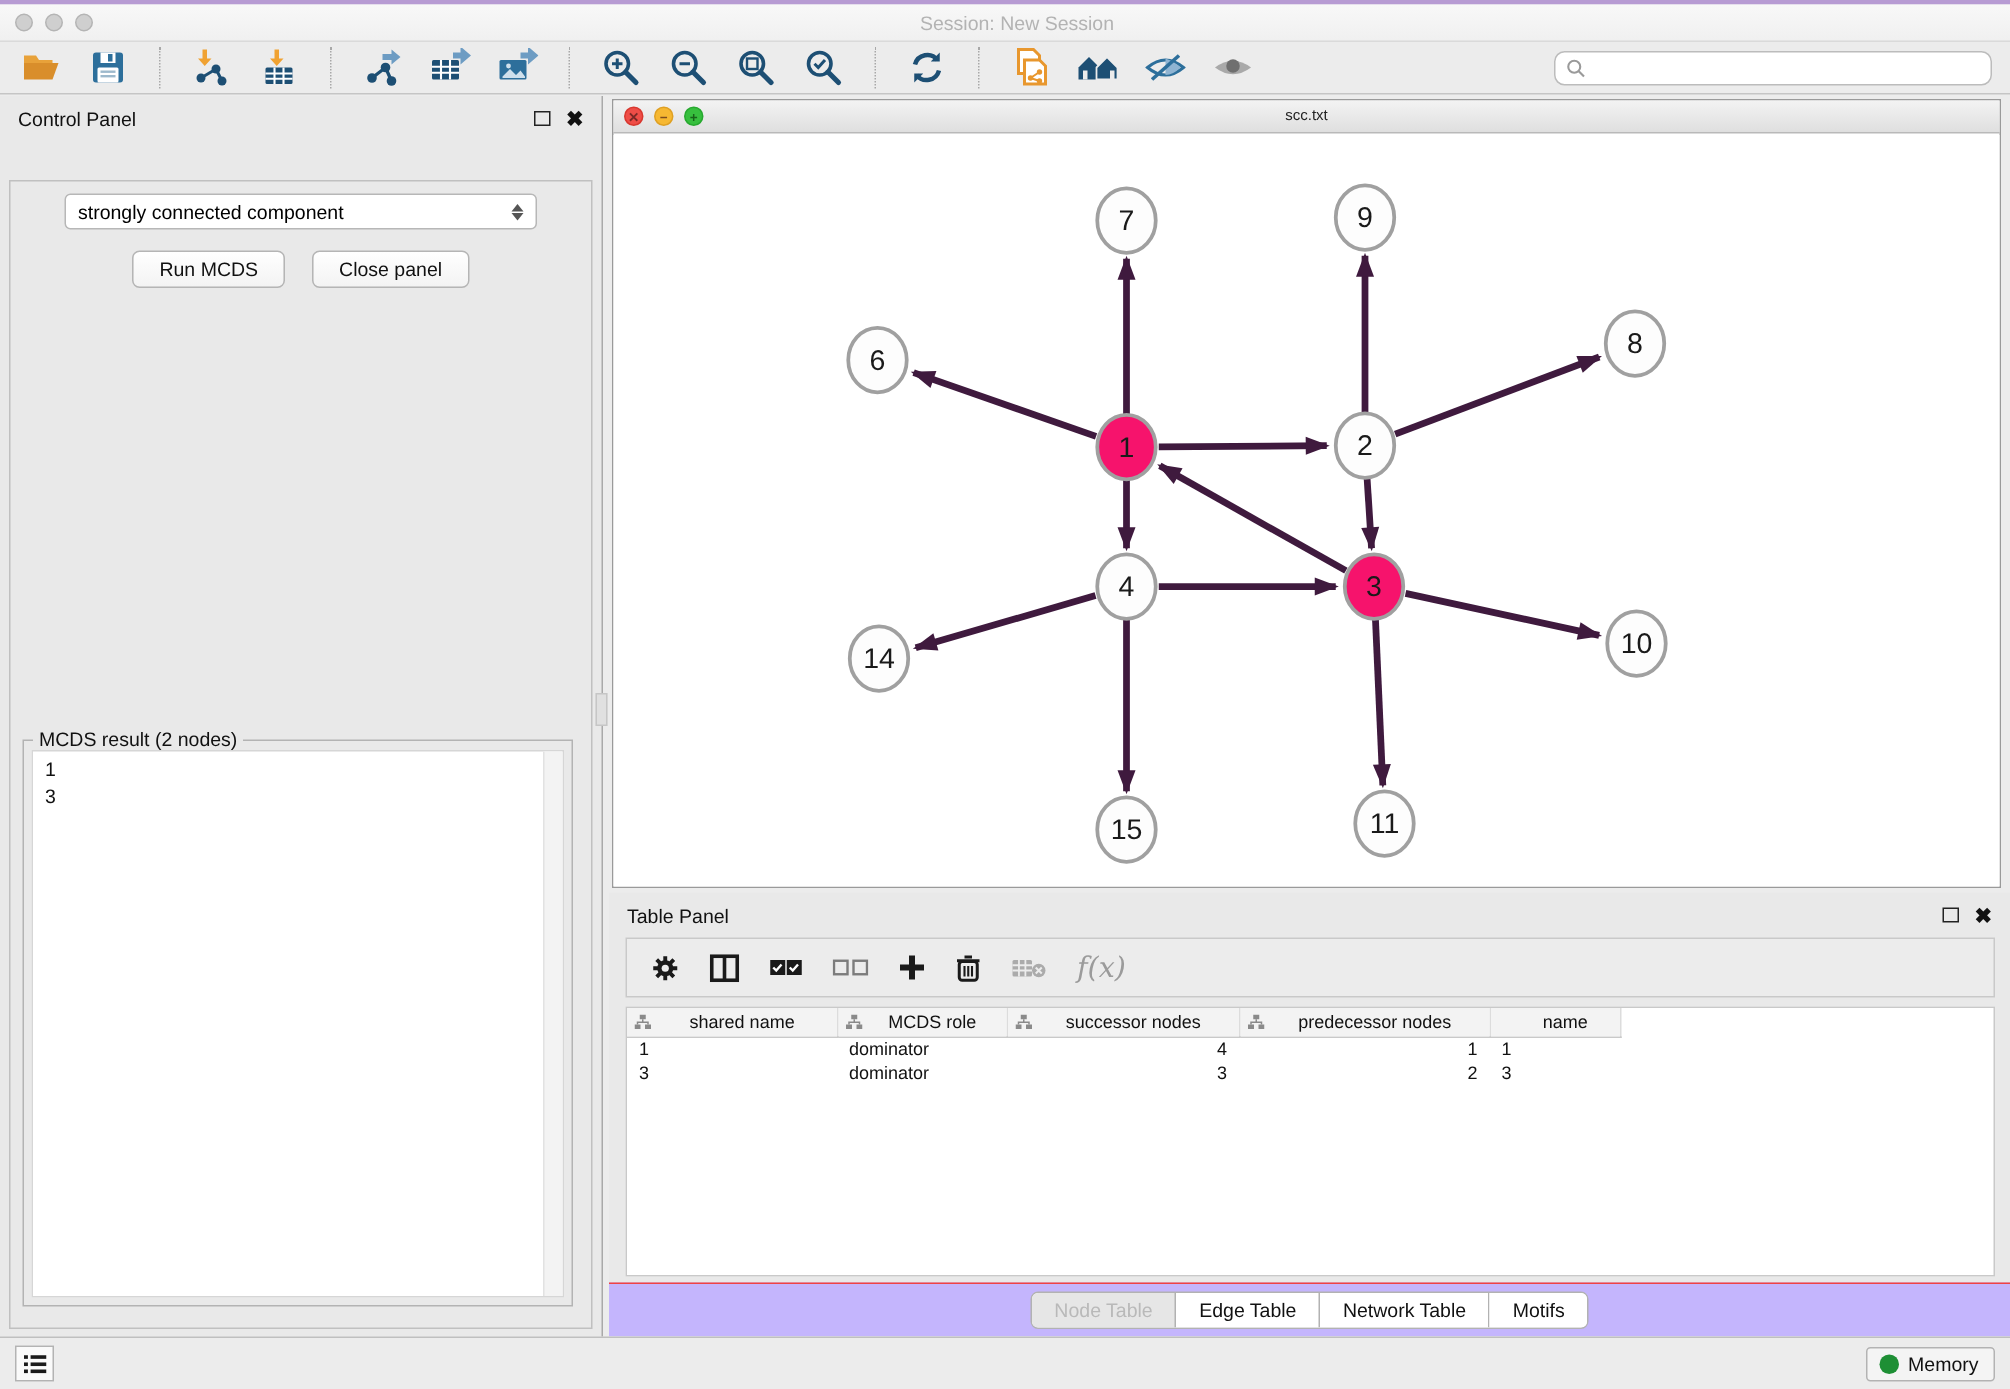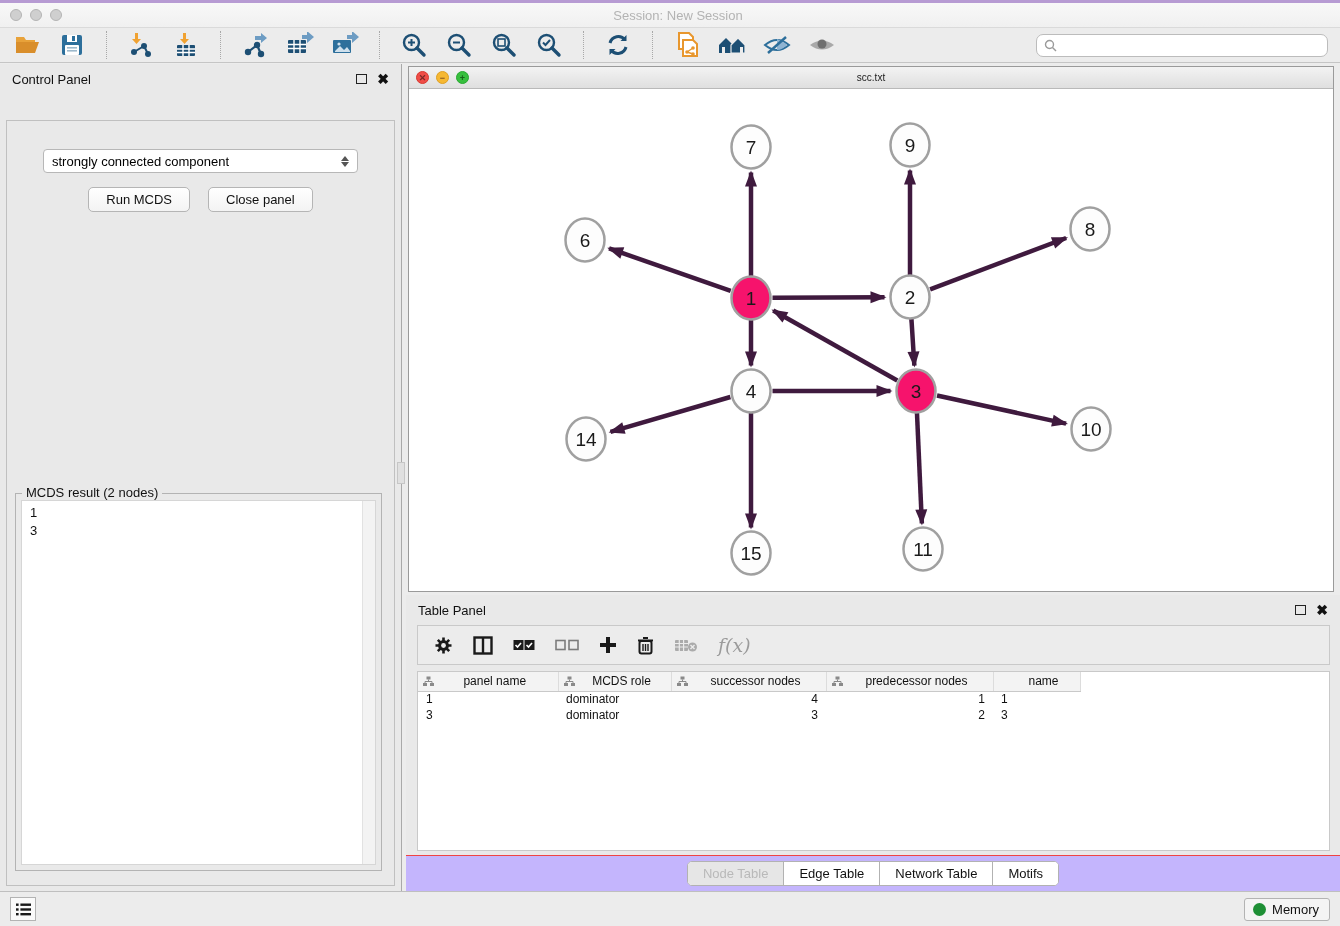--- a/index.html
+++ b/index.html
@@ -37,21 +37,21 @@
   .close-x { font-size:14px; font-weight:bold; color:#111; line-height:10px; }
 
   .cp-tabs { position:absolute; top:33px; left:0; right:0; display:flex; justify-content:center; z-index:3; }
   .tabset { display:flex; border:1px solid #b2b2b2; border-radius:5px; overflow:hidden; background:#fff; }
   .tab { padding:4px 15px; font-size:13px; background:#fff; color:#111; border-right:1px solid #b2b2b2; white-space:nowrap; }
   .tab:last-child { border-right:none; }
   .tab.active-gray { background:#e6e6e6; color:#b9b9b9; }
 
   .cp-box { position:absolute; left:6px; right:6px; top:56px; bottom:6px; border:1px solid #c0c0c0; background:#e9e9e9; }
   .opt-label { margin-top:24px; text-align:center; font-size:13px; color:#111; }
-  .select-row { margin:28px 36px 0 36px; height:24px; background:#fff; border:1px solid #b7b7b7; border-radius:4px;
+  .select-row { margin:8px 36px 0 36px; height:24px; background:#fff; border:1px solid #b7b7b7; border-radius:4px;
                 display:flex; align-items:center; padding:0 8px; font-size:13px; }
   .select-row .sel-text { flex:1; }
   .stepper { display:flex; flex-direction:column; gap:1px; align-items:center; }
   .stepper span { width:0; height:0; border-left:4px solid transparent; border-right:4px solid transparent; }
   .stepper .up { border-bottom:5px solid #555; }
   .stepper .down { border-top:5px solid #555; }
   .btn-row { margin-top:14px; display:flex; justify-content:center; gap:18px; }
   .mac-btn { background:linear-gradient(#ffffff,#f3f3f3); border:1px solid #b5b5b5; border-radius:5px;
              padding:4px 17px; font-size:13px; font-family:"Liberation Sans",sans-serif; color:#111; }
 
@@ -452,21 +452,21 @@
     </div>
     <div class="tp-table">
       <table class="grid" id="node-table-grid">
         <thead>
             <tr id="table-head-row">
               <th style="width: 140px;"><svg class="tree-ico" width="11" height="11" viewBox="0 0 11 11">
                   <rect x="3.5" y="0.5" width="4" height="3" fill="#8a8a8a"></rect>
                   <rect x="0" y="7" width="4" height="3" fill="#8a8a8a"></rect>
                   <rect x="7" y="7" width="4" height="3" fill="#8a8a8a"></rect>
                   <path d="M5.5 3.5 v2 M2 7 v-1.5 h7 V7" stroke="#8a8a8a" fill="none"></path>
-                </svg><span>panel name</span></th>
+                </svg><span>shared name</span></th>
               <th style="width: 113px;"><svg class="tree-ico" width="11" height="11" viewBox="0 0 11 11">
                   <rect x="3.5" y="0.5" width="4" height="3" fill="#8a8a8a"></rect>
                   <rect x="0" y="7" width="4" height="3" fill="#8a8a8a"></rect>
                   <rect x="7" y="7" width="4" height="3" fill="#8a8a8a"></rect>
                   <path d="M5.5 3.5 v2 M2 7 v-1.5 h7 V7" stroke="#8a8a8a" fill="none"></path>
                 </svg><span>MCDS role</span></th>
               <th style="width: 155px;"><svg class="tree-ico" width="11" height="11" viewBox="0 0 11 11">
                   <rect x="3.5" y="0.5" width="4" height="3" fill="#8a8a8a"></rect>
                   <rect x="0" y="7" width="4" height="3" fill="#8a8a8a"></rect>
                   <rect x="7" y="7" width="4" height="3" fill="#8a8a8a"></rect>

